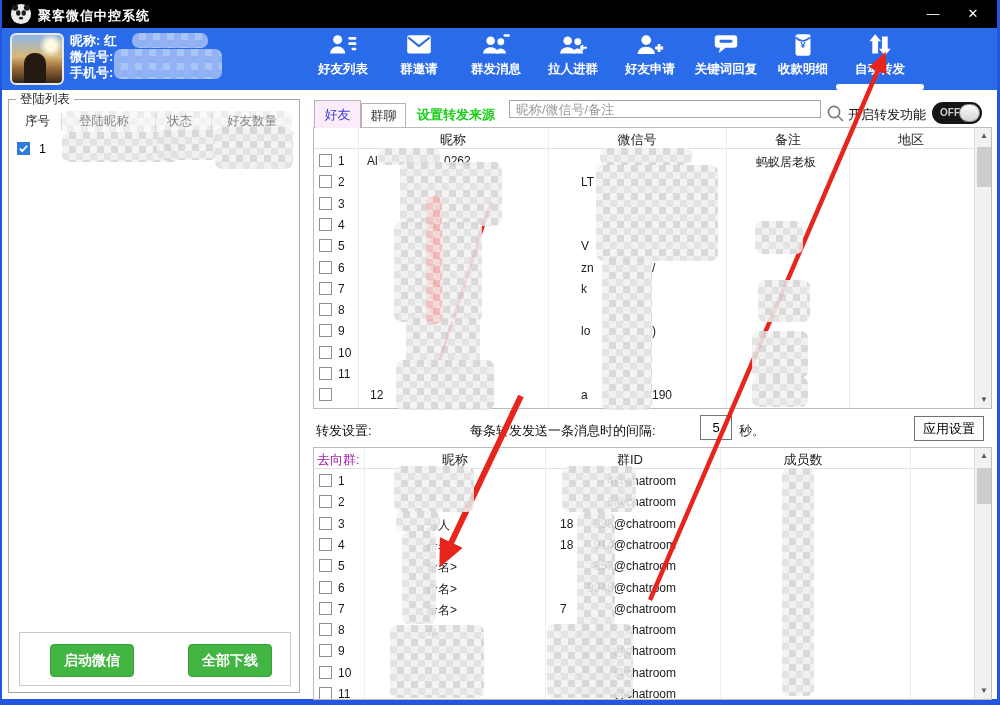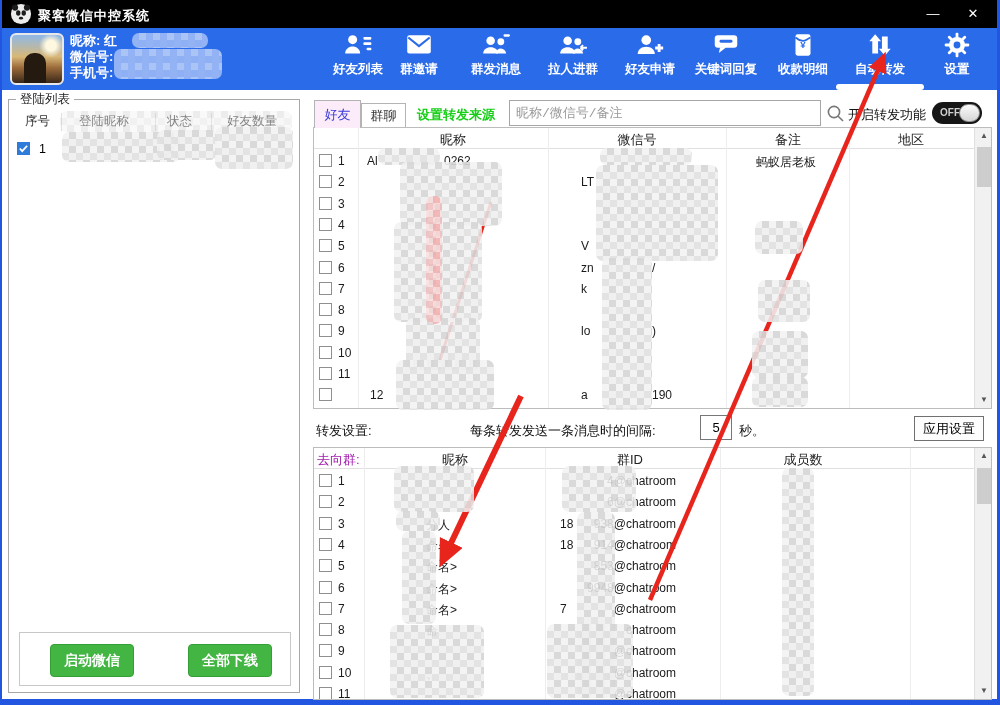--- a/index.html
+++ b/index.html
@@ -30,22 +30,22 @@
   .lg-sep { position:absolute; top:13px; width:1px; height:18px; background:#d8d8d8; }
   #buttons-box { position:absolute; left:10px; bottom:6px; width:272px; height:54px; border:1px solid #c8c8c8; }
   .green-btn { position:absolute; top:11px; width:84px; height:33px; background:var(--button-green,#42b542); color:#fff;
                font-size:14px; font-weight:bold; border:1px solid #35a035; border-radius:4px; font-family:inherit; cursor:pointer; }
   
   .tab { position:absolute; font-size:13px; text-align:center; border:1px solid #b4b4b4; cursor:pointer; }
   #tab-friends { left:312px; top:100px; width:47px; height:28px; line-height:27px; background:var(--tab-pink,#fcebf8);
                  color:var(--tab-text,#3b3bd8); border-bottom:none; z-index:2; }
   #tab-groups { left:359px; top:103px; width:45px; height:25px; line-height:24px; background:#fff; color:#333; }
   #source-link { position:absolute; left:415px; top:106px; font-size:13px; font-weight:bold; color:var(--link-green,#17cf17); cursor:pointer; }
-  #search-box { position:absolute; left:507px; top:100px; width:312px; height:26px; border:1px solid #a6a6a6; font-size:13px;
-                padding:0 6px; color:#333; font-family:Liberation Mono, monospace; }
+  #search-box { position:absolute; left:507px; top:100px; width:312px; height:18px; border:1px solid #a6a6a6; font-size:13px;
+                padding:0 6px; color:#333; font-family:Liberation Sans, sans-serif; }
   #search-box::placeholder { color:#9a9a9a; }
   #toggle-label { position:absolute; left:846px; top:106px; font-size:13px; color:#111; }
   #toggle { position:absolute; left:930px; top:102px; width:50px; height:22px; background:#161616; border-radius:11px; cursor:pointer; }
   #toggle .off { position:absolute; left:8px; top:5px; font-size:10px; font-weight:bold; color:#cfcfcf; }
   #toggle .knob { position:absolute; right:2px; top:2px; width:21px; height:18px; border-radius:9px;
                   background:linear-gradient(180deg,#fafafa,#d6d6d6); border:1px solid #8f8f8f; }
   
   .dtable { position:absolute; left:311px; width:679px; border:1px solid #bcbcbc; background:#fff; overflow:hidden; }
   #friends-table { top:127px; height:282px; }
   #groups-table { top:447px; height:253px; }
@@ -99,21 +99,21 @@
     <span class="win-btn" id="min-btn">—</span>
     <span class="win-btn" id="close-btn">✕</span>
   </div>
 
   <div id="header">
     <div id="avatar"></div>
     <div class="acct-line" style="top:4px"><span>昵称: </span><span>红</span></div>
     <div class="acct-line" style="top:20px"><span>微信号:</span></div>
     <div class="acct-line" style="top:36px"><span>手机号:</span></div>
     <div id="toolbar">
-        <div class="tb-item" style="left: 16px;">
+        <div class="tb-item" style="left: 1px;">
           <div style="height: 28px;"><svg viewBox="0 0 28 24" width="30" height="26" fill="#fff">
               <circle cx="9" cy="7" r="4.2"></circle>
               <path d="M2 20c0-4 3.4-6.5 7-6.5s7 2.5 7 6.5z"></path>
               <rect x="19" y="4.5" width="7.5" height="2.5" rx="1"></rect>
               <rect x="19" y="9.5" width="7.5" height="2.5" rx="1"></rect>
               <rect x="22" y="14.5" width="4.5" height="2.5" rx="1"></rect>
             </svg></div>
           <div class="lbl">好友列表</div>
         </div>
         <div class="tb-item" style="left: 77px;">
@@ -168,37 +168,20 @@
           <div class="lbl">收款明细</div>
         </div>
         <div class="tb-item" style="left: 538px;">
           <div style="height: 28px;"><svg viewBox="0 0 28 24" width="30" height="26" fill="#fff">
               <path d="M9.5 2 L15 8.5 H12.2 V20 H6.8 V8.5 H4 Z"></path>
               <path d="M18.5 22 L13 15.5 H15.8 V4 H21.2 V15.5 H24 Z"></path>
             </svg></div>
           <div class="lbl">自动转发</div>
         </div>
         <div style="position: absolute; left: 534px; top: 56px; width: 88px; height: 6px; border-radius: 3px; background: rgb(255, 255, 255);"></div>
-        <div class="tb-item" style="left: 615px;">
-          <div style="height: 28px;"><svg viewBox="0 0 28 24" width="30" height="26" fill="#fff">
-              <circle cx="14" cy="12" r="7.5"></circle>
-              <g>
-                <rect x="12.7" y="0.5" width="2.6" height="6" rx="1" transform="rotate(0 14 12)"></rect>
-                <rect x="12.7" y="0.5" width="2.6" height="6" rx="1" transform="rotate(45 14 12)"></rect>
-                <rect x="12.7" y="0.5" width="2.6" height="6" rx="1" transform="rotate(90 14 12)"></rect>
-                <rect x="12.7" y="0.5" width="2.6" height="6" rx="1" transform="rotate(135 14 12)"></rect>
-                <rect x="12.7" y="0.5" width="2.6" height="6" rx="1" transform="rotate(180 14 12)"></rect>
-                <rect x="12.7" y="0.5" width="2.6" height="6" rx="1" transform="rotate(225 14 12)"></rect>
-                <rect x="12.7" y="0.5" width="2.6" height="6" rx="1" transform="rotate(270 14 12)"></rect>
-                <rect x="12.7" y="0.5" width="2.6" height="6" rx="1" transform="rotate(315 14 12)"></rect>
-              </g>
-              <circle cx="14" cy="12" r="3.2" fill="var(--header-blue,#2a6be9)"></circle>
-            </svg></div>
-          <div class="lbl">设置</div>
-        </div>
       </div>
   </div>
 
   <div id="login-title">登陆列表</div>
   <div id="login-panel">
     <span class="lg-head" style="left:16px">序号</span>
     <span class="lg-head" style="left:70px">登陆昵称</span>
     <span class="lg-head" style="left:158px">状态</span>
     <span class="lg-head" style="left:218px">好友数量</span>
     <span class="lg-sep" style="left:52px"></span>

